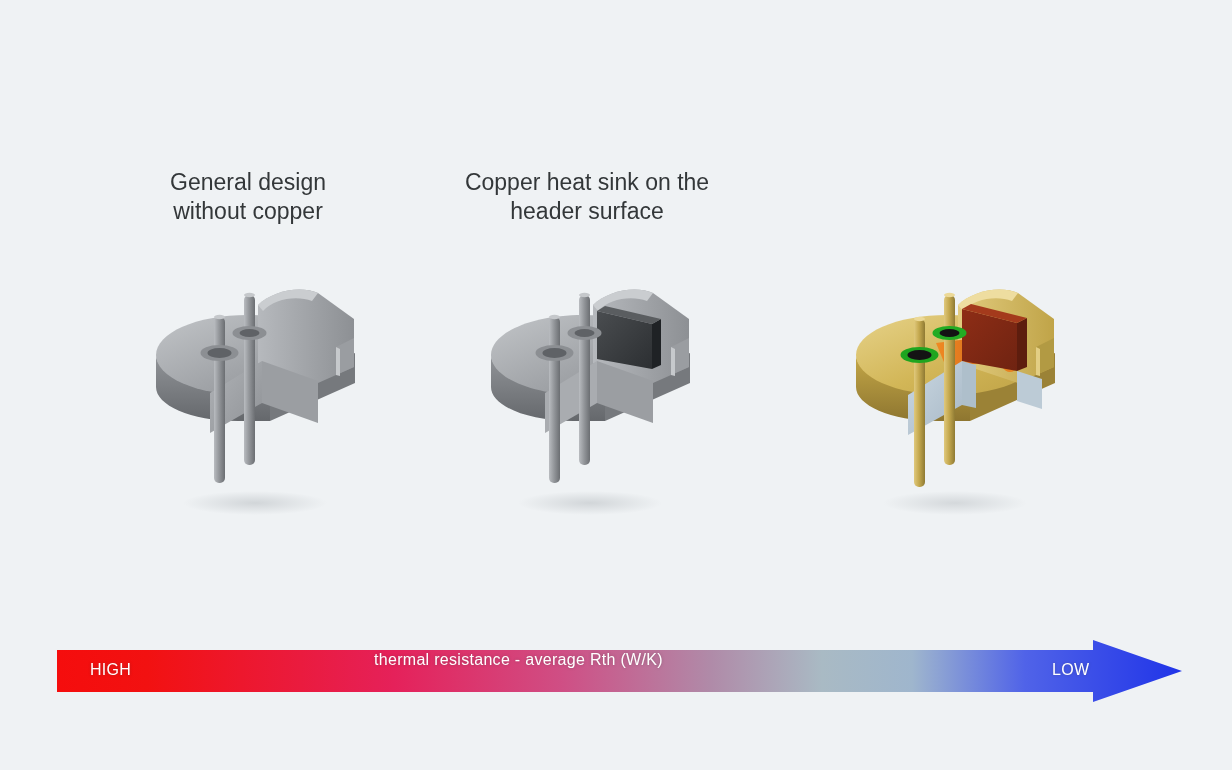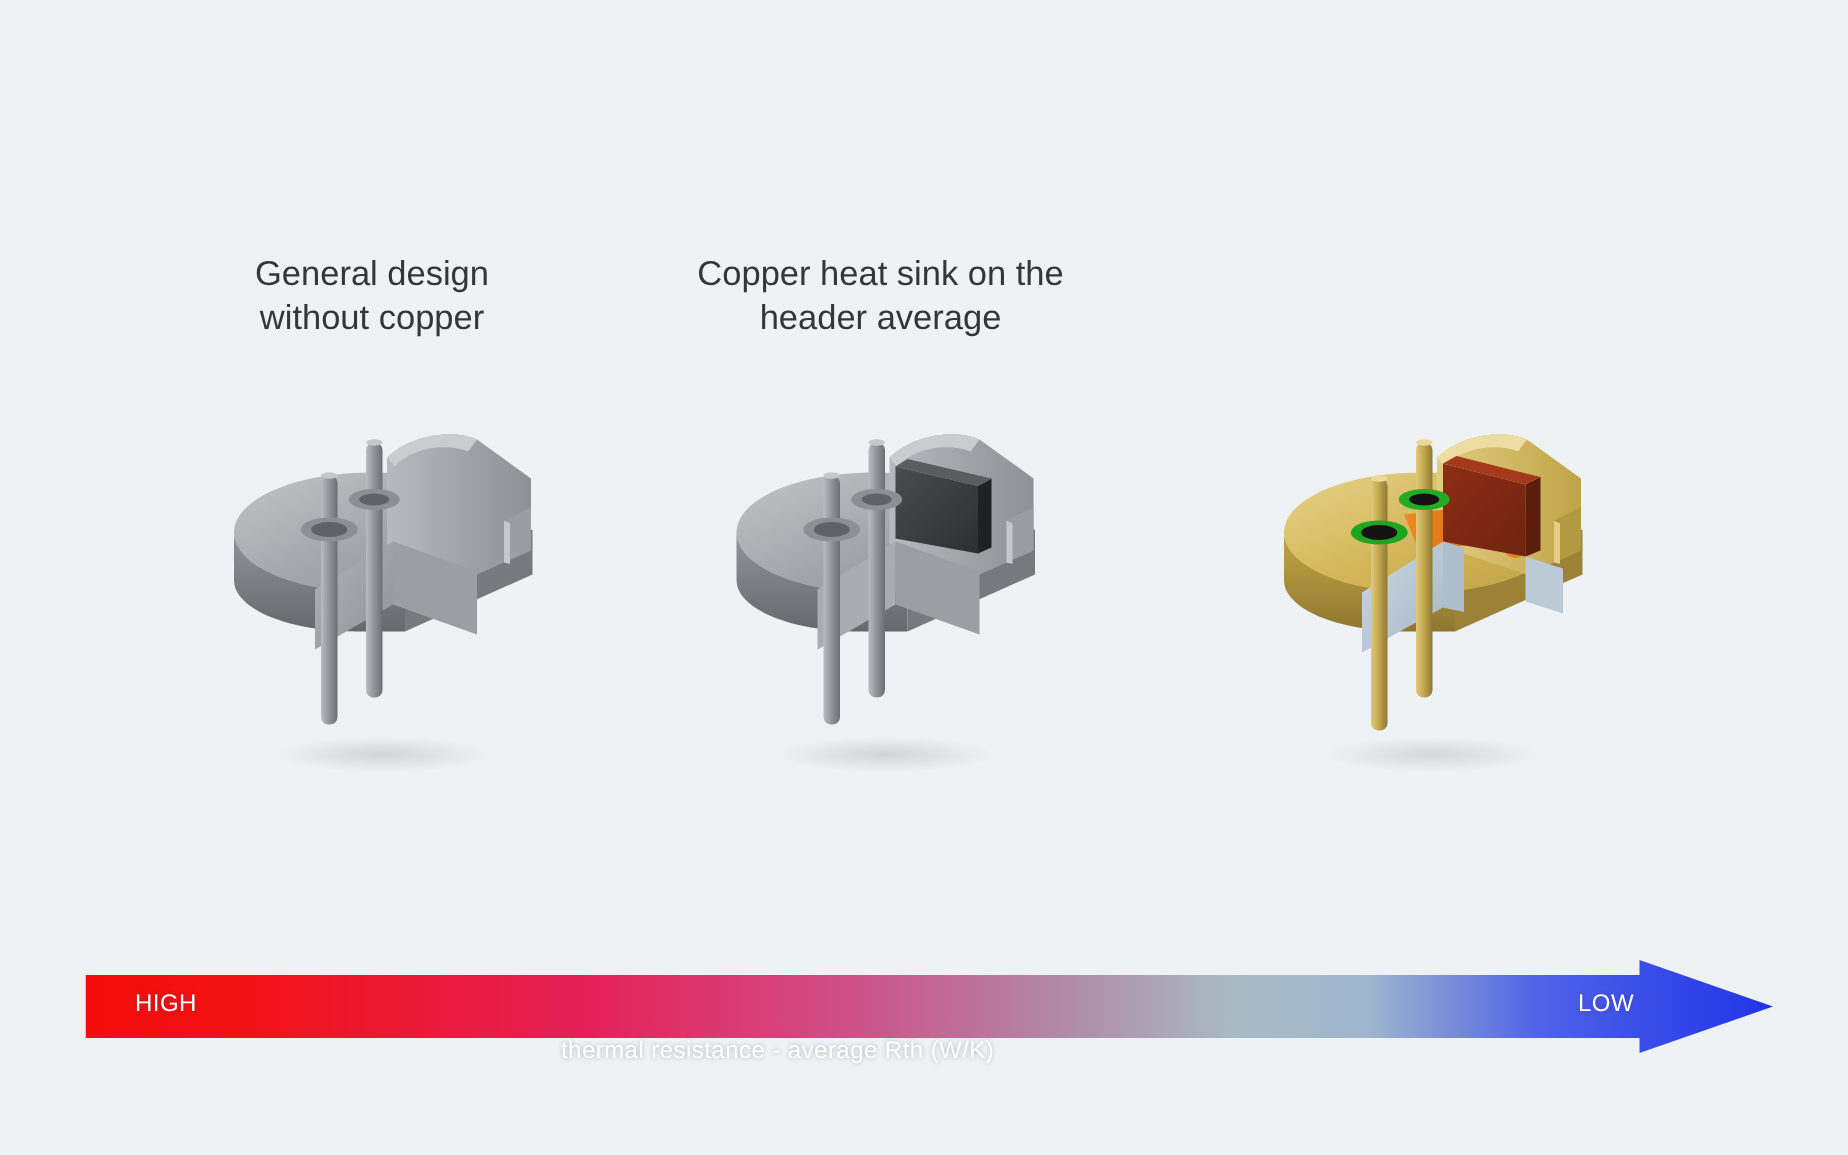--- a/index.html
+++ b/index.html
@@ -60,32 +60,32 @@
     position: absolute;
     color: #ffffff;
     font-weight: normal;
     font-size: 16px;
     line-height: 21px;
     letter-spacing: 0.3px;
     white-space: nowrap;
     text-shadow: 0 0 3px rgba(60,60,60,.35);
   }
   .bar-label.left   { left: 90px;  top: 659px; }
-  .bar-label.center { left: 374px; top: 690px; }
+  .bar-label.center { left: 374px; top: 649px; }
   .bar-label.right  { left: 1052px; top: 659px; }
 </style>
 </head>
 <body>
 
 <div class="stage">
 
   <div class="col-title c1">General design
 without copper</div>
   <div class="col-title c2">Copper heat sink on the
-header average</div>
+header surface</div>
 
   <div class="figure f1">
     <svg viewBox="0 0 230 245" xmlns="http://www.w3.org/2000/svg">
       <defs>
         <linearGradient id="g1top" x1="0" y1="0" x2="1" y2="1">
           <stop offset="0%" stop-color="#c2c5c8"></stop>
           <stop offset="55%" stop-color="#a2a5a9"></stop>
           <stop offset="100%" stop-color="#8b8e92"></stop>
         </linearGradient>
         <linearGradient id="g1side" x1="0" y1="0" x2="0" y2="1">

